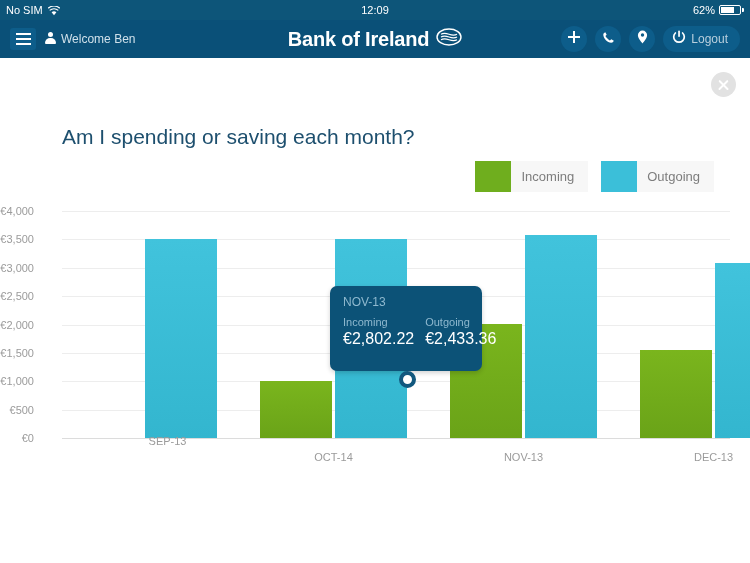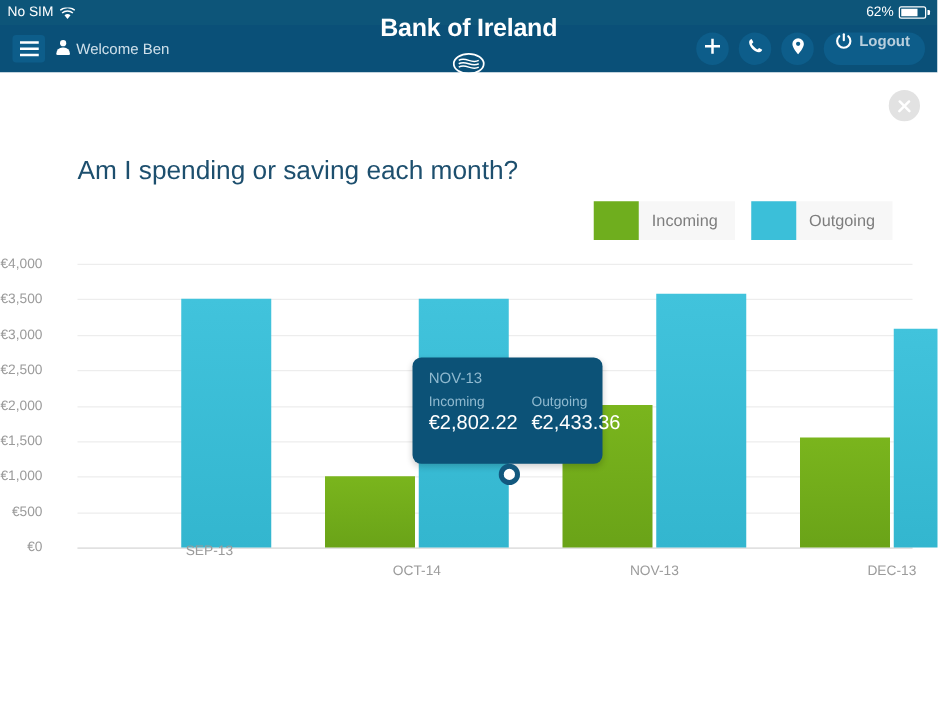--- a/index.html
+++ b/index.html
@@ -54,33 +54,33 @@
   }
   .person-icon::after {
     content: ""; position: absolute; bottom: 1px; left: 0;
     width: 11px; height: 6px; background: #ffffff;
     border-radius: 5px 5px 1px 1px;
   }
   .brand {
     position: absolute; left: 0; width: 750px; text-align: right;
     color: #ffffff; font-size: 20px; font-weight: bold;
     letter-spacing: -0.2px;
-    display: flex; align-items: center; justify-content: center; gap: 7px; flex-direction: column;
+    display: flex; align-items: center; justify-content: center; gap: 7px;
   }
   .brand-mark { display: inline-block; }
   .nav-right { position: absolute; right: 10px; display: flex; align-items: center; gap: 8px; }
   .nav-circle {
     width: 26px; height: 26px; border-radius: 50%;
     background: #0d5d8a; display: flex; align-items: center;
     justify-content: center; cursor: pointer;
   }
   .logout-pill {
     height: 26px; border-radius: 13px; background: #0d5d8a;
-    display: flex; gap: 5px;
-    padding: 0 12px 0 9px; cursor: pointer; font-weight: bold;
+    display: flex; align-items: center; gap: 5px;
+    padding: 0 12px 0 9px; cursor: pointer;
   }
   .logout-pill .lbl { color: #b9cfdd; font-size: 12px; }
 
   
   .content { position: absolute; top: 58px; left: 0; width: 750px; height: 505px; background: #ffffff; }
 
   .close-btn {
     position: absolute; top: 14px; right: 14px;
     width: 25px; height: 25px; border-radius: 50%;
     background: #e2e2e2; cursor: pointer;
@@ -162,20 +162,21 @@
     <div class="sb-left">
       <span>No SIM</span>
       <span class="wifi-icon">
         <svg width="12" height="10" viewBox="0 0 12 10">
           <path d="M6 9.2 L3.6 6.2 A3.8 3.8 0 0 1 8.4 6.2 Z" fill="#ffffff"></path>
           <path d="M1.7 4.4 A6.4 6.4 0 0 1 10.3 4.4" stroke="#ffffff" stroke-width="1.2" fill="none"></path>
           <path d="M0.2 2.2 A8.8 8.8 0 0 1 11.8 2.2" stroke="#ffffff" stroke-width="1.2" fill="none"></path>
         </svg>
       </span>
     </div>
+    <div class="sb-center">12:09</div>
     <div class="sb-right">
       <span>62%</span>
       <span class="batt">
         <span class="batt-body">
             <span class="batt-fill" id="batt-fill" style="width: 72%;"></span>
           </span>
         <span class="batt-cap"></span>
       </span>
     </div>
   </div>

